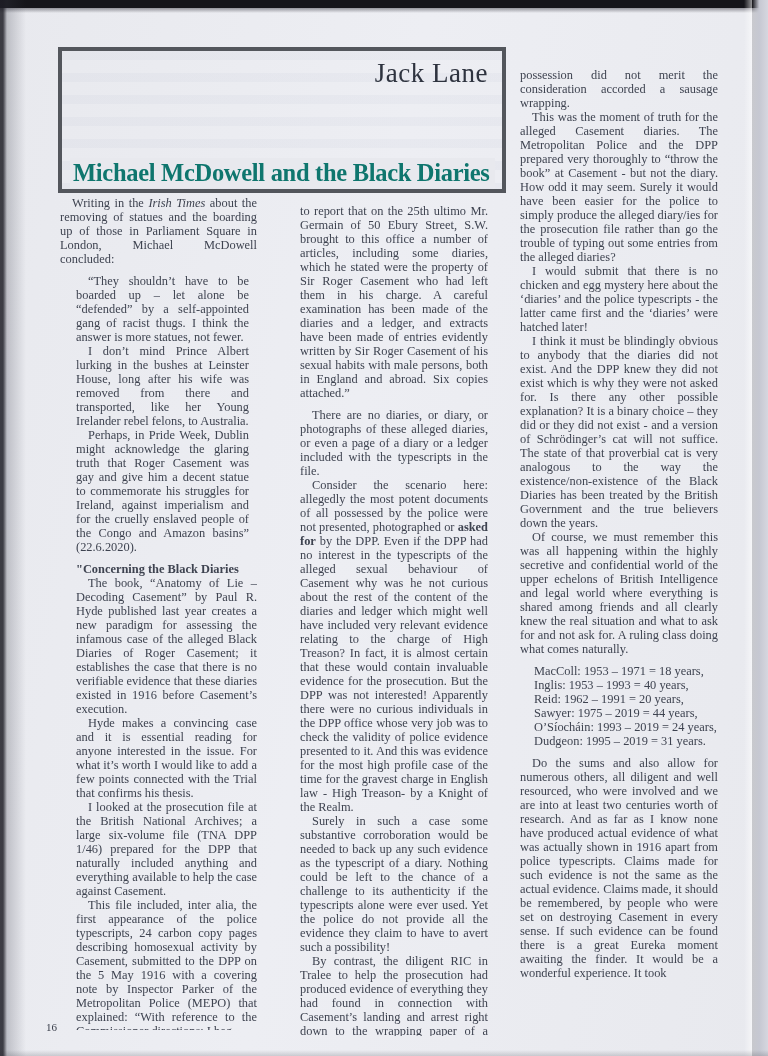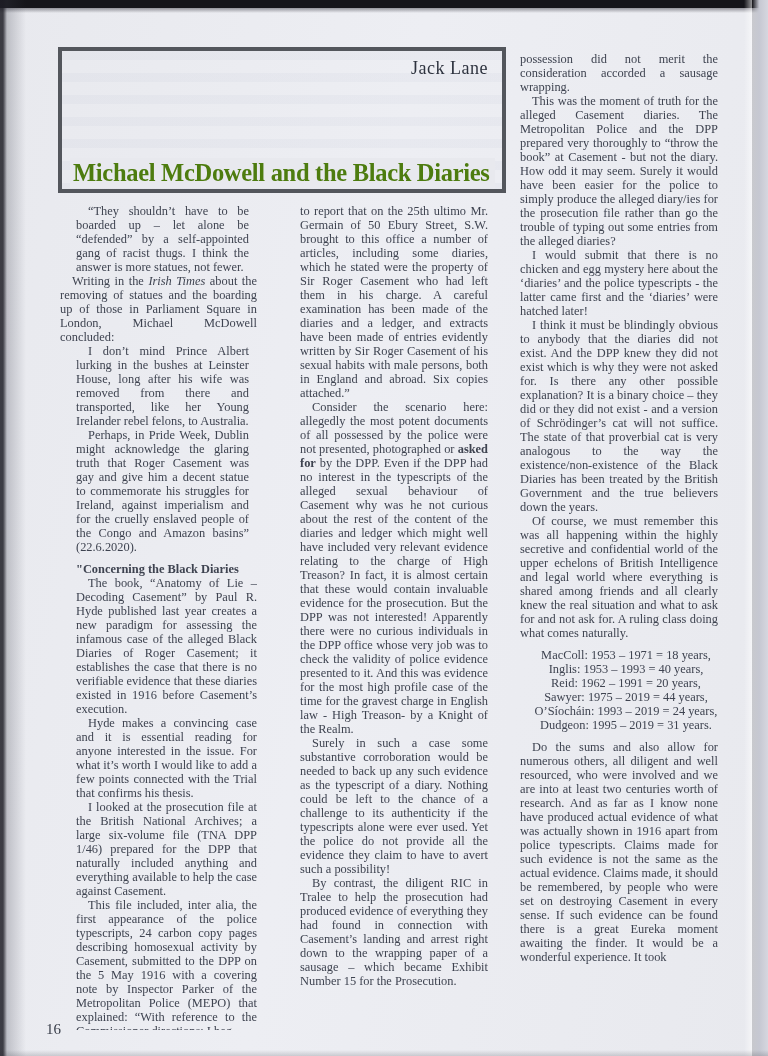--- a/index.html
+++ b/index.html
@@ -23,73 +23,74 @@
                  background:linear-gradient(to top, rgba(40,40,50,.18), rgba(40,40,50,0)); }
 
   
   .header-box {
     position:absolute; left:58px; top:47px; width:440px; height:138px;
     border:4px solid var(--rule,#53565c);
     background: repeating-linear-gradient(180deg, rgba(125,135,170,.05) 0 9px, rgba(125,135,170,0) 9px 22px);
   }
   .author {
     position:absolute; top:7px; right:14px;
-    font-size:18px; letter-spacing:.5px; color:#2e333f;
+    font-size:27px; letter-spacing:.5px; color:#2e333f;
   }
   .title {
     position:absolute; left:8px; bottom:1px; white-space:nowrap; line-height:1;
-    font-weight:bold; font-size:24.5px; letter-spacing:-.3px; color:#4d7c0f;
+    font-weight:bold; font-size:24.5px; letter-spacing:-.3px; color:#0f766e;
     background: var(--paper,#e8e9ee); padding:3px 5px 3px 3px;
   }
 
   
   .col { position:absolute; text-align:justify; font-size:12.4px; line-height:14px; overflow:hidden; }
   .col1 { left:60px;  top:196px; width:197px; height:834px; }
   .col2 { left:300px; top:204px; width:188px; height:832px; }
-  .col3 { left:520px; top:52px;  width:198px; height:978px; }
+  .col3 { left:520px; top:68px;  width:198px; height:978px; }
 
   .para { text-indent:12px; }
   .para.noindent { text-indent:0; }
   .para.gap  { margin-top:8px; }
   .para.inset { margin-left:16px; }
   .para.inset-r { margin-right:8px; }
-  .para.list { margin-left:14px; text-align:center; text-indent:0; }
+  .para.list { margin-left:14px; text-align:left; text-indent:0; }
   .it { font-style:italic; }
   .bd { font-weight:bold; }
 
-  .page-number { position:absolute; left:46px; top:1021px; font-size:15px; color:#383d49; }
+  .page-number { position:absolute; left:46px; top:1021px; font-size:11px; color:#383d49; }
 </style>
 </head>
 <body style="--paper: #e8e9ee; --ink: #3e4350; --rule: #53565c;">
 
 <div class="scan-top"></div>
 <div class="scan-top2"></div>
 <div class="scan-left"></div>
 <div class="scan-right-glow"></div>
 <div class="scan-right"></div>
 <div class="scan-bottom"></div>
 
 <div class="header-box">
   <div class="author">Jack Lane</div>
   <div class="title">Michael McDowell and the Black Diaries</div>
 </div>
 
 <div class="col col1">
+    <div class="para"><span>Writing in the </span><span class="it">Irish Times</span><span> about the removing of statues and the boarding up of those in Parliament Square in London, Michael McDowell concluded:</span></div>
     <div class="para gap inset inset-r"><span>“They shouldn’t have to be boarded up – let alone be “defended” by a self-appointed gang of racist thugs. I think the answer is more statues, not fewer.</span></div>
-    <div class="para"><span>Writing in the </span><span class="it">Irish Times</span><span> about the removing of statues and the boarding up of those in Parliament Square in London, Michael McDowell concluded:</span></div>
     <div class="para inset inset-r"><span>I don’t mind Prince Albert lurking in the bushes at Leinster House, long after his wife was removed from there and transported, like her Young Irelander rebel felons, to Australia.</span></div>
     <div class="para inset inset-r"><span>Perhaps, in Pride Week, Dublin might acknowledge the glaring truth that Roger Casement was gay and give him a decent statue to commemorate his struggles for Ireland, against imperialism and for the cruelly enslaved people of the Congo and Amazon basins” (22.6.2020).</span></div>
     <div class="para gap inset noindent"><span class="bd">"Concerning the Black Diaries</span></div>
     <div class="para inset"><span>The book, “Anatomy of Lie – Decoding Casement” by Paul R. Hyde  published last year creates a new paradigm for assessing the infamous  case of the alleged Black Diaries of Roger  Casement; it establishes the case that there is no verifiable evidence that  these diaries existed in 1916 before Casement’s execution.</span></div>
     <div class="para inset"><span>Hyde makes a convincing case and it is essential reading for anyone interested in the issue. For what it’s worth I would like to add a few points connected with the Trial that confirms his thesis.</span></div>
     <div class="para inset"><span>I looked at the prosecution file at the British National Archives; a large six-volume file (TNA DPP 1/46) prepared for the DPP that naturally included anything and everything available to help the case against  Casement.</span></div>
     <div class="para inset"><span>This file included, inter alia, the first appearance of the police typescripts, 24 carbon copy pages describing homosexual activity by Casement, submitted to the DPP on the 5 May 1916 with a covering note by Inspector Parker of the Metropolitan Police (MEPO) that explained:  “With reference to the Commissioner  directions:  I beg</span></div>
   </div>
 <div class="col col2">
     <div class="para noindent"><span>to report that on the 25th ultimo Mr. Germain of 50 Ebury Street,  S.W. brought to this office a number of articles, including some diaries, which he stated were the property of Sir Roger Casement who had left them in his charge. A careful examination has been made of the diaries and a ledger, and extracts have been made of entries evidently written by Sir Roger Casement of his sexual habits with male persons, both in England and abroad. Six copies attached.”</span></div>
+    <div class="para gap"><span>There are no diaries, or diary, or photographs of these alleged diaries, or even a page of a diary or a ledger included with the typescripts in the file.</span></div>
     <div class="para"><span>Consider the scenario here: allegedly the most potent documents of all possessed by the police were not presented, photographed or </span><span class="bd">asked for</span><span> by the DPP.  Even if the DPP had no interest in the typescripts of the alleged sexual behaviour of Casement why was he not curious about the rest of the content of the diaries and ledger which might well have included very relevant evidence relating to the charge of High Treason? In fact, it is almost certain that these would contain invaluable evidence for the prosecution. But the DPP was not interested! Apparently there were no curious individuals in the DPP office whose very job was to check the validity of police evidence presented to it.  And this was evidence for the most high profile case of the time for the gravest charge in English law - High Treason- by a Knight of the Realm.</span></div>
     <div class="para"><span>Surely in such a case some substantive corroboration would be needed to back up any such evidence as the typescript of a diary.  Nothing could be left to the chance of  a challenge to its authenticity if the typescripts alone were ever used. Yet the police do not provide all the evidence they claim to have to avert such a possibility!</span></div>
     <div class="para"><span>By contrast, the diligent RIC in Tralee  to help the prosecution had produced evidence of everything they had found in connection with Casement’s landing and arrest  right down to the wrapping paper of a sausage – which became Exhibit  Number 15 for the Prosecution.</span></div>
   </div>
 <div class="col col3">
     <div class="para noindent"><span>possession did not merit the consideration accorded a sausage wrapping.</span></div>
     <div class="para"><span>This was the moment of truth for the alleged Casement diaries.  The Metropolitan Police and the DPP prepared very thoroughly to “throw the book” at Casement - but not the diary. How odd it may seem. Surely it would have been easier for the police to simply produce the alleged diary/ies for the prosecution file rather than go the trouble of typing out some entries from the alleged diaries?</span></div>
     <div class="para"><span>I would submit that there is no chicken and egg mystery here about the ‘diaries’ and the police typescripts - the latter came first and the ‘diaries’ were hatched later!</span></div>
     <div class="para"><span>I think it must be blindingly obvious to anybody that the diaries did not exist. And the DPP knew they did not exist which is why they were not asked for.  Is there any other possible explanation? It is a binary choice – they did or they did not exist - and a version of Schrödinger’s cat will not suffice. The state of that proverbial cat is very analogous to the way the existence/non-existence of the Black Diaries has been treated by the British Government and the true believers down the years.</span></div>
     <div class="para"><span>Of course, we must remember this was all happening within the highly secretive and confidential world of the upper echelons of British Intelligence and legal world where everything is shared among friends and all clearly knew the real situation and what to ask for and not ask for. A ruling class doing what comes naturally.</span></div>

